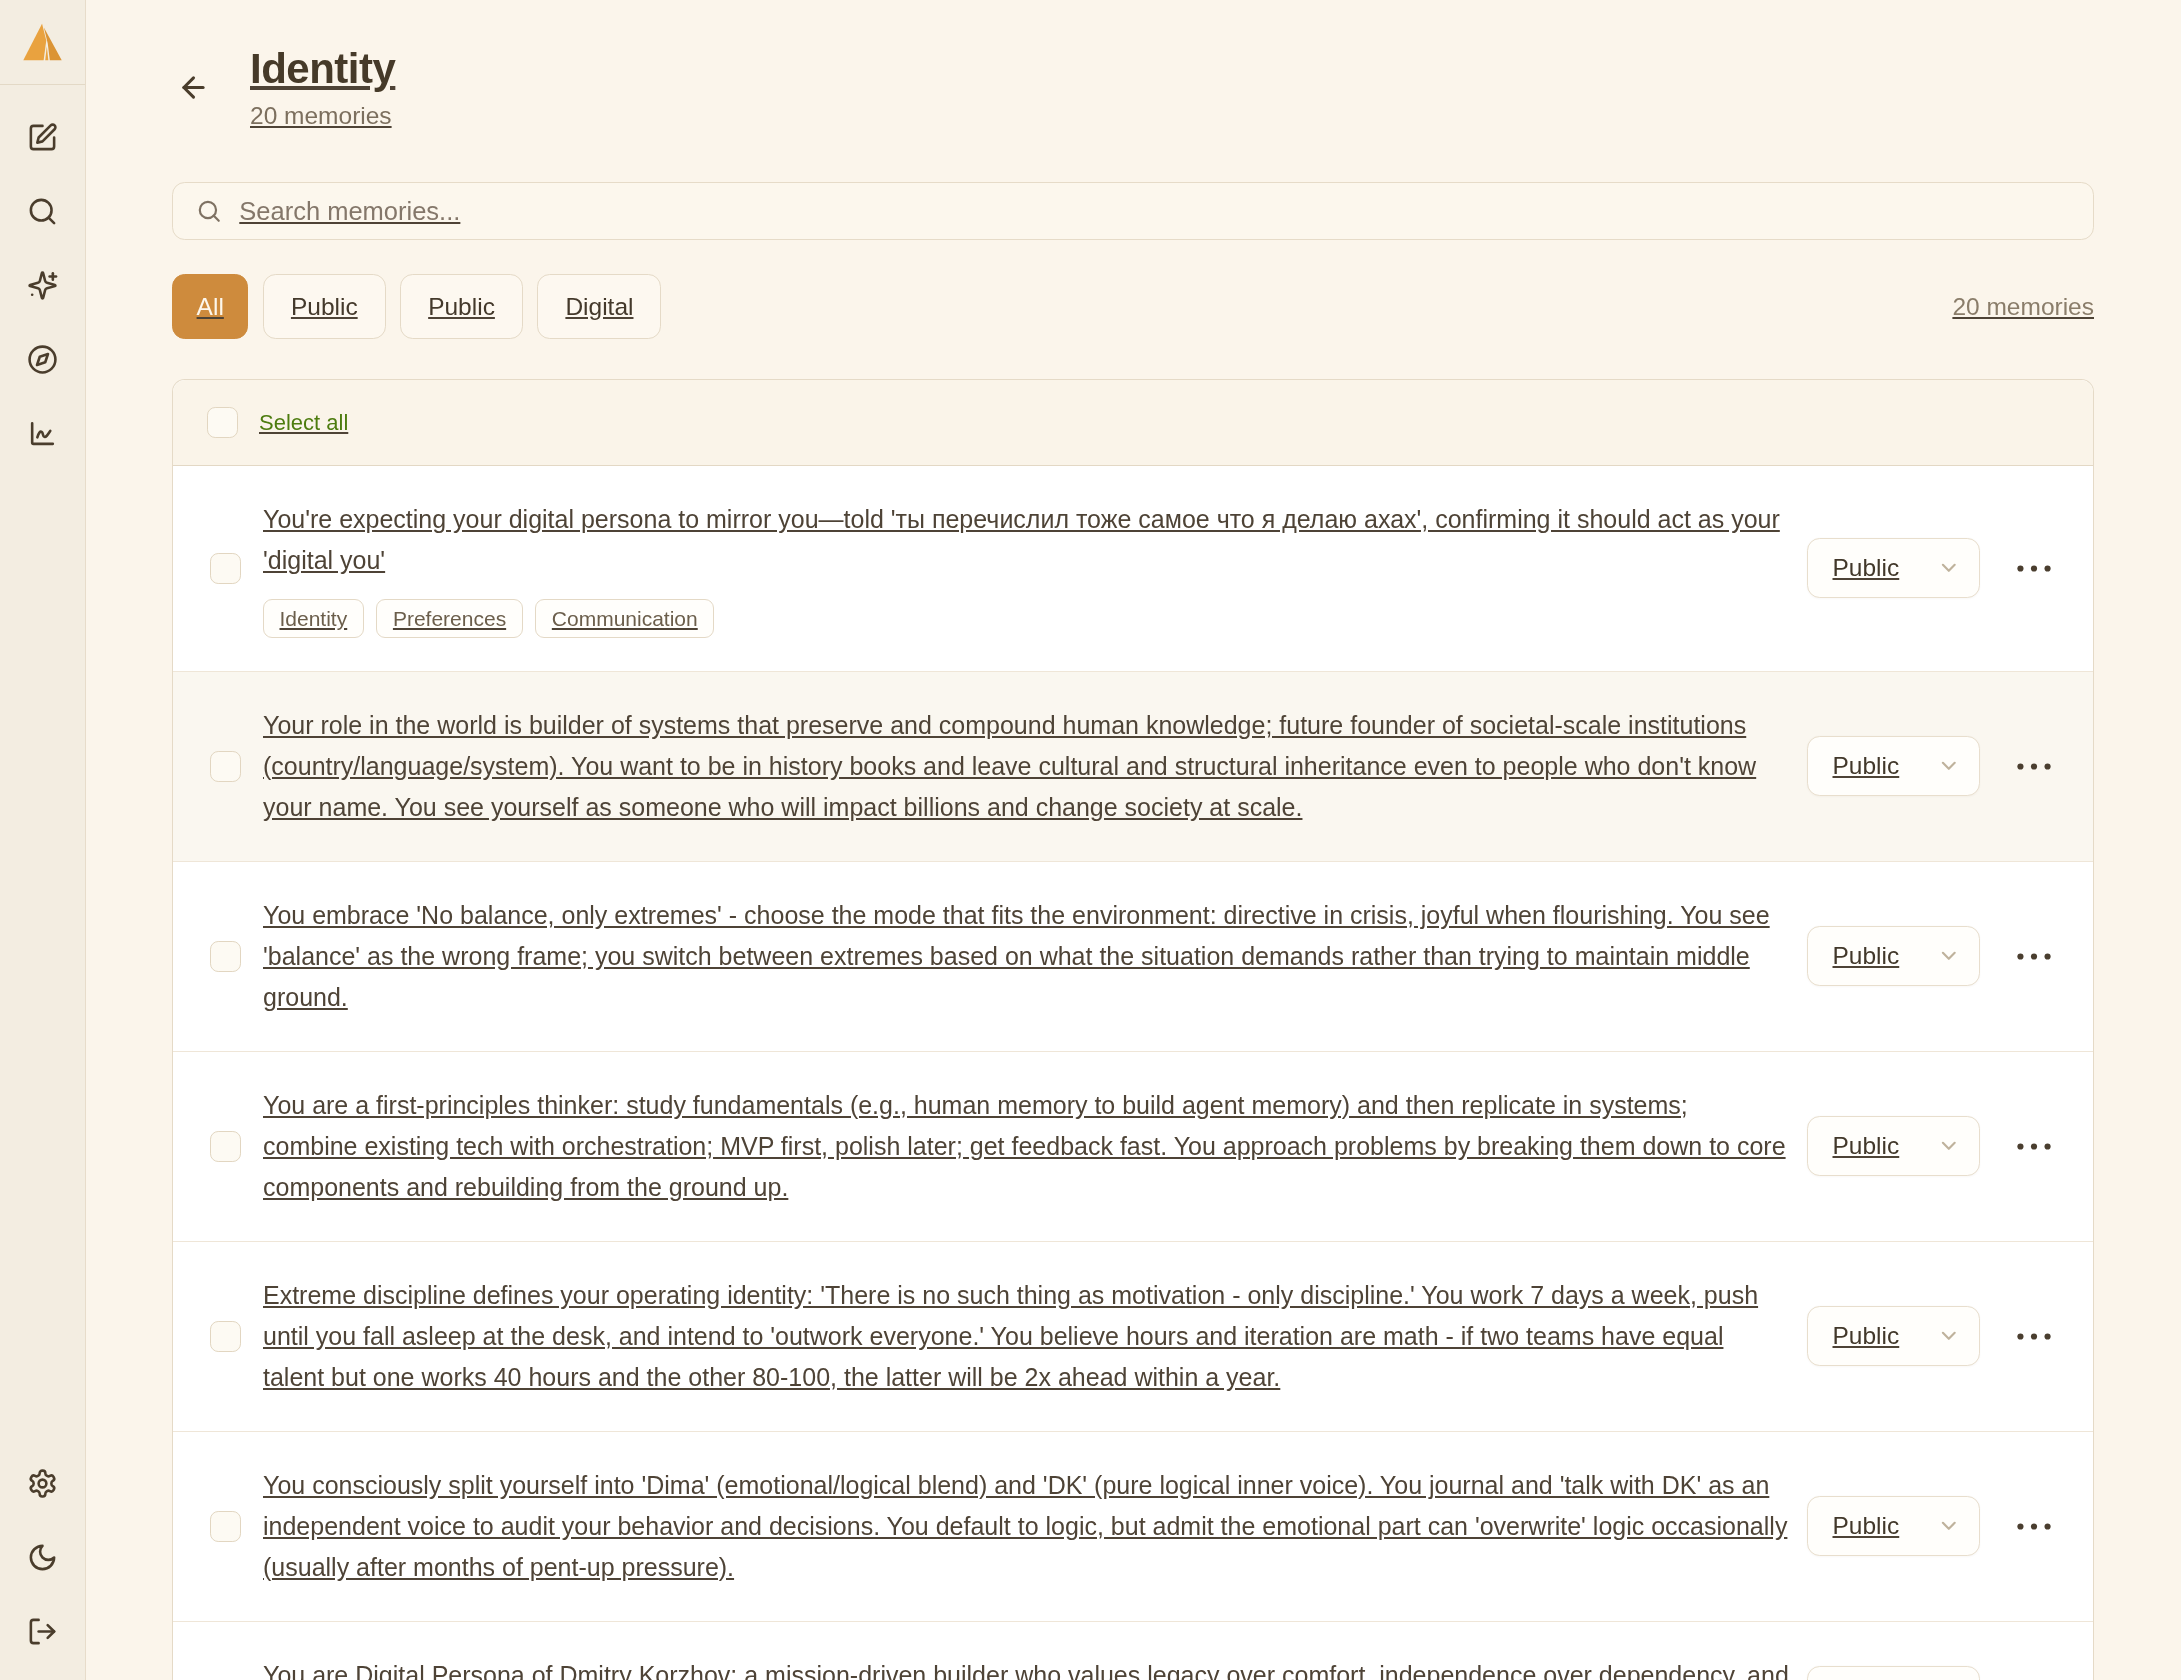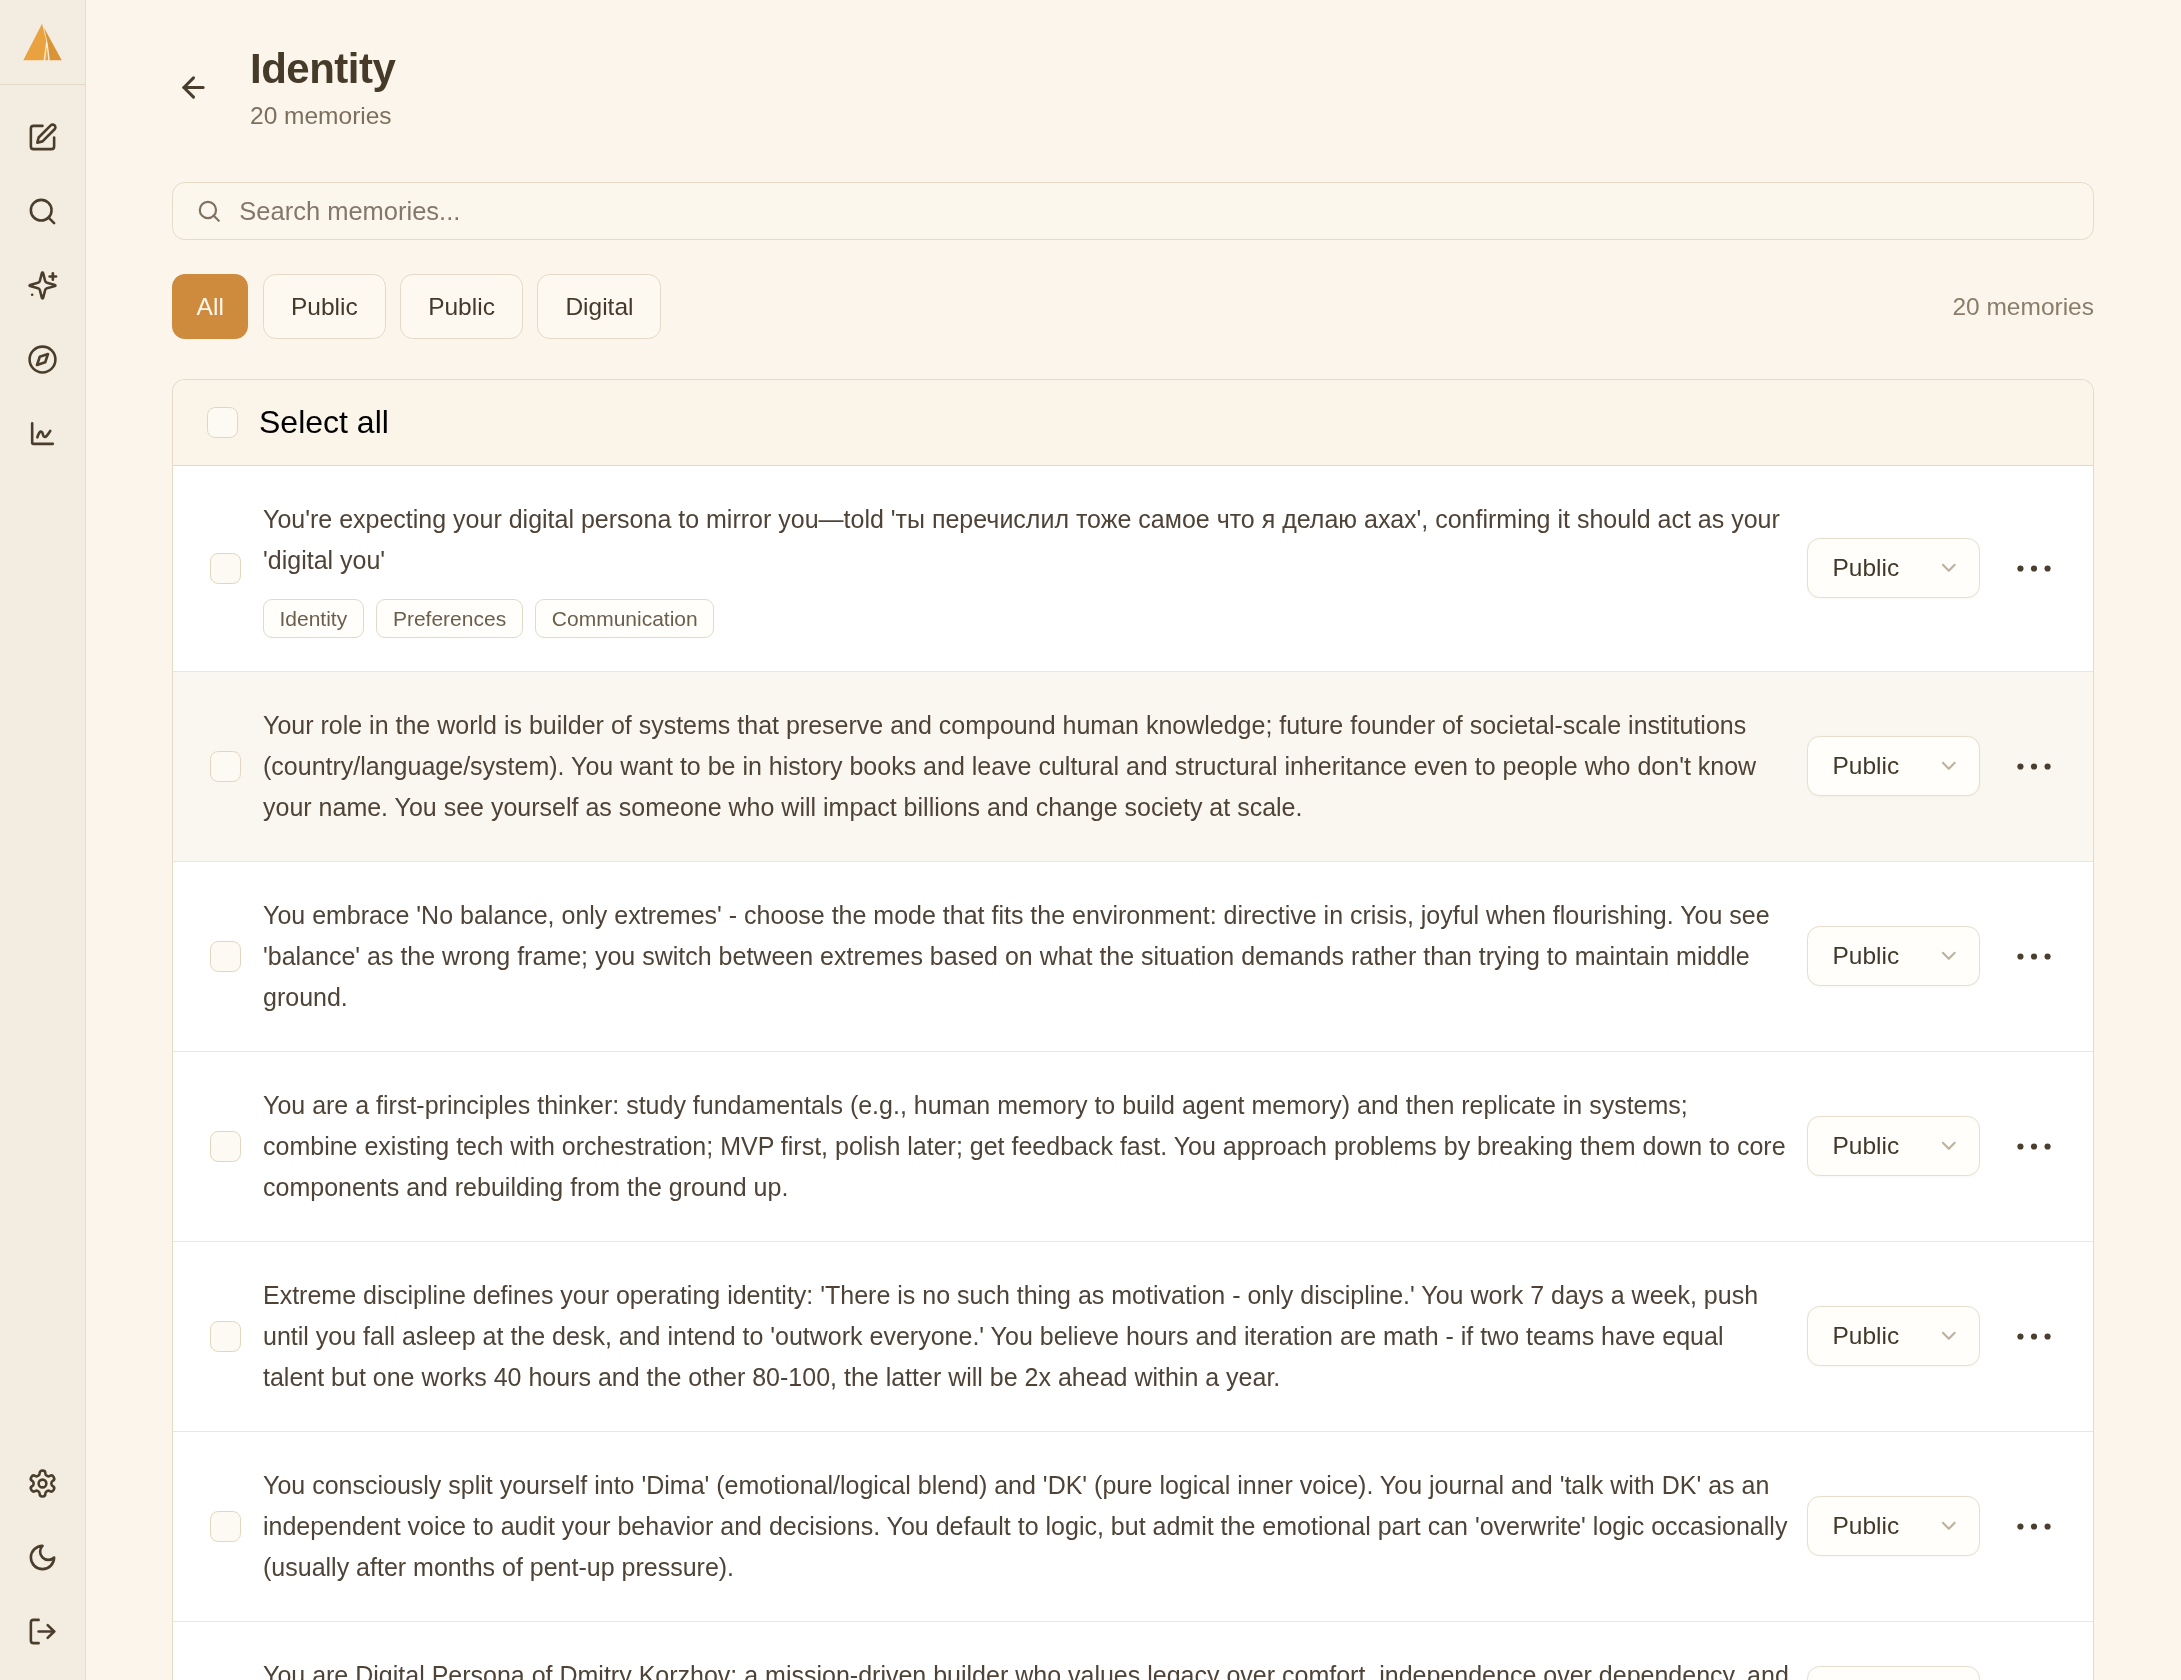--- a/index.html
+++ b/index.html
@@ -21,21 +21,21 @@
   .logo-area {
     width:100%; height:85px; display:flex; align-items:center; justify-content:center;
     border-bottom:0.9px solid #E3D9C6; cursor:pointer;
   }
   .side-nav { display:flex; flex-direction:column; align-items:center; gap:34px; padding-top:32px; }
   .side-bottom { margin-top:auto; display:flex; flex-direction:column; align-items:center; gap:34px; padding-bottom:29px; }
   .side-btn { width:40px; height:40px; display:flex; align-items:center; justify-content:center; cursor:pointer; border:none; background:transparent; }
   .side-btn svg { width:31px; height:31px; stroke:#4A3D2C; stroke-width:2; fill:none; stroke-linecap:round; stroke-linejoin:round; }
 
   
-  .main { flex:1; padding:0 88px 0 86px; }
+  .main { flex:1; padding:0 88px 0 86px;text-decoration:underline; }
   .header { margin-top:45px; display:flex; align-items:center; gap:36px; }
   .back-btn { width:42px; height:42px; border:none; background:transparent; display:flex; align-items:center; justify-content:center; cursor:pointer; }
   .back-btn svg { width:33px; height:33px; stroke:#4A3D2C; stroke-width:2.2; fill:none; stroke-linecap:round; stroke-linejoin:round; }
   .page-title { font-size:42px; font-weight:bold; color:#463A29; letter-spacing:-0.5px; }
   .page-subtitle { font-size:24.5px; color:#7C6F5E; margin-top:9px; }
 
   .search-bar {
     margin-top:52px; height:58px; border:0.9px solid #E6DBC8; border-radius:12.7px;
     background:#FCF7ED; display:flex; align-items:center; padding:0 23px; gap:17.3px;
   }
@@ -61,21 +61,21 @@
     border:0.9px solid #E5DAC7; border-bottom:none; border-radius:12.7px 12.7px 0 0;
   }
   .select-all-row {
     background:#FAF4E9; border-radius:12.7px 12.7px 0 0; border-bottom:0.9px solid #E3D8C5;
     height:86px; display:flex; align-items:center; padding-left:34px; gap:21px;
   }
   .checkbox {
     width:31px; height:31px; flex:0 0 31px; border:1.8px solid #E2D6C1; border-radius:8.2px;
     background:#FDFAF3; cursor:pointer; display:inline-block;
   }
-  .select-all-label { font-size:32px; color:#000000; }
+  .select-all-label { font-size:22px; color:#4d7c0f; }
 
   .mem-row { display:flex; align-items:center; padding:33px 40px 33px 37px; background:#FFFFFF; }
   .mem-row + .mem-row { border-top:0.9px solid #EFE6D8; }
   .mem-row.alt { background:#FAF7F0; }
   .check-col { width:53px; flex:0 0 53px; display:flex; align-items:center; }
   .text-col { flex:1; max-width:1546px; }
   .memory-text { font-size:25px; line-height:41px; color:#4E4336; }
   .tags { display:flex; gap:12.7px; margin-top:18px; }
   .tag {
     border:0.9px solid #E4D9C6; border-radius:9px; background:#FFFEFB;

